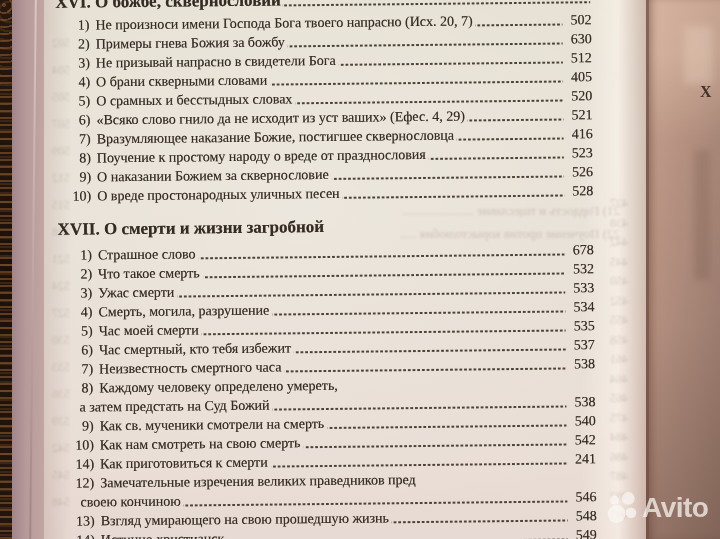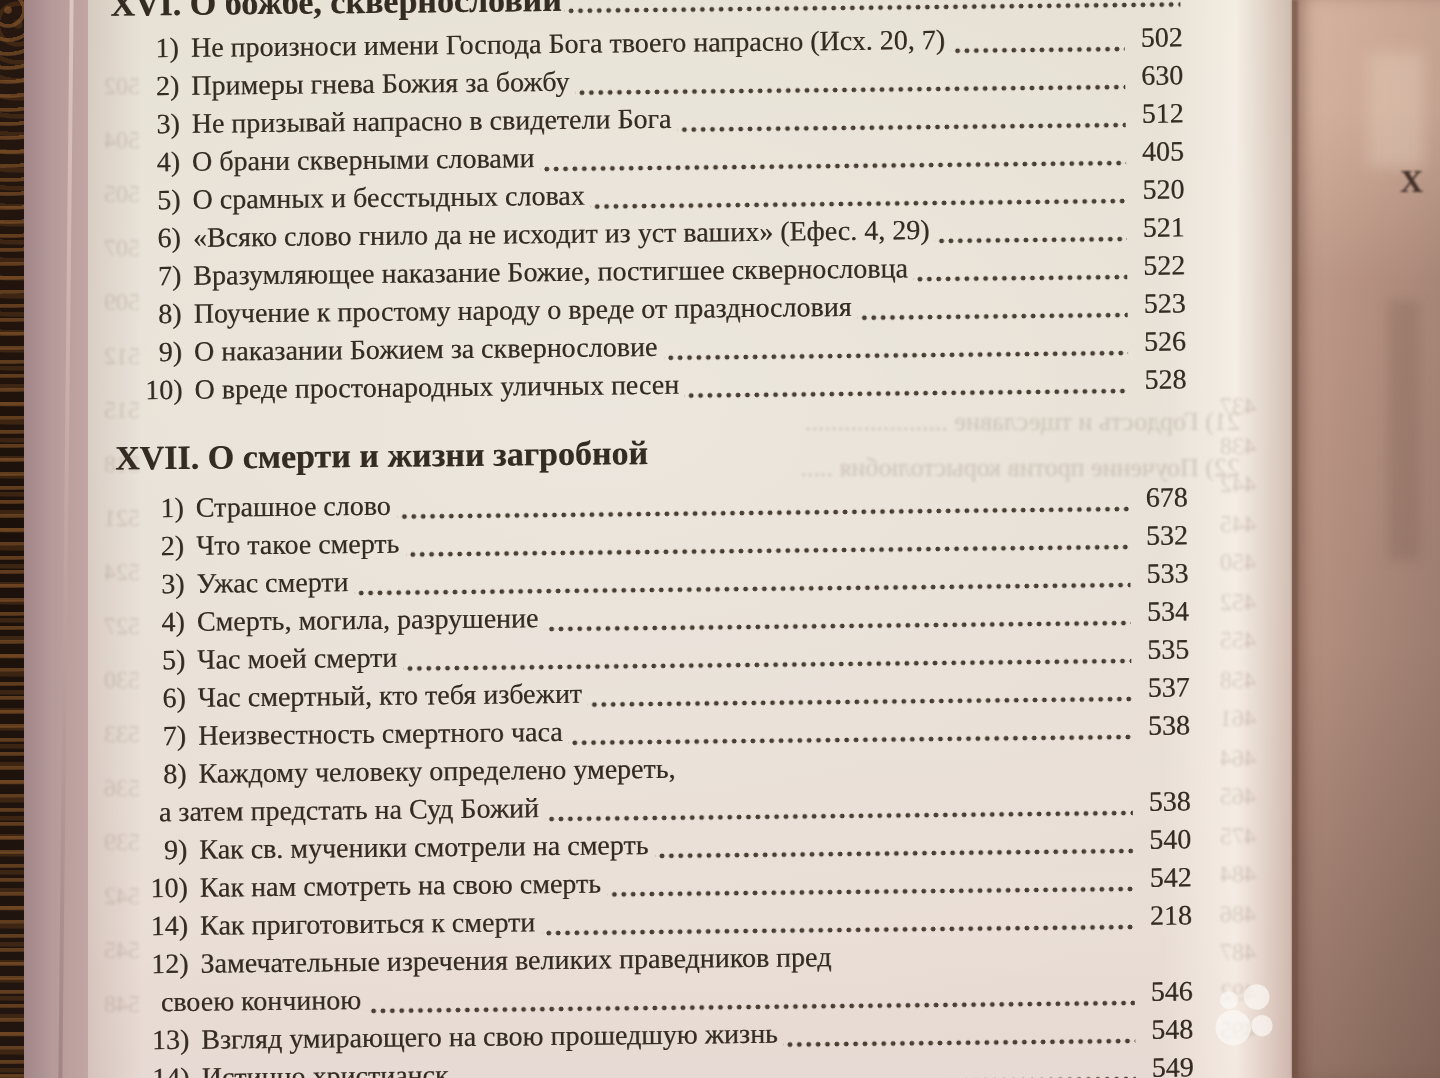--- a/index.html
+++ b/index.html
@@ -162,21 +162,21 @@
           <div class="toc-line">
             <span class="num">6)</span>
             <span class="txt">«Всяко слово гнило да не исходит из уст ваших» (Ефес. 4, 29)</span>
             <span class="lead"></span>
             <span class="pg">521</span>
           </div>
           <div class="toc-line">
             <span class="num">7)</span>
             <span class="txt">Вразумляющее наказание Божие, постигшее сквернословца</span>
             <span class="lead"></span>
-            <span class="pg">522</span>
+            <span class="pg">416</span>
           </div>
           <div class="toc-line">
             <span class="num">8)</span>
             <span class="txt">Поучение к простому народу о вреде от празднословия</span>
             <span class="lead"></span>
             <span class="pg">523</span>
           </div>
           <div class="toc-line">
             <span class="num">9)</span>
             <span class="txt">О наказании Божием за сквернословие</span>
@@ -255,21 +255,21 @@
           <div class="toc-line">
             <span class="num">10)</span>
             <span class="txt">Как нам смотреть на свою смерть</span>
             <span class="lead"></span>
             <span class="pg">542</span>
           </div>
           <div class="toc-line">
             <span class="num">14)</span>
             <span class="txt">Как приготовиться к смерти</span>
             <span class="lead"></span>
-            <span class="pg">218</span>
+            <span class="pg">241</span>
           </div>
           <div class="toc-line">
             <span class="num">12)</span>
             <span class="txt">Замечательные изречения великих праведников пред</span>
           </div>
           <div class="toc-line">
             <span class="txt cont">своею кончиною</span>
             <span class="lead"></span>
             <span class="pg">546</span>
           </div>
@@ -296,15 +296,16 @@
     <div class="adj-heading">X</div>
   </div>
 
   <div class="watermark">
     <svg width="32" height="33" viewBox="0 0 30 31">
       <circle cx="7" cy="8.5" r="4.2" fill="rgba(252,250,247,0.72)"></circle>
       <circle cx="20" cy="7" r="6" fill="rgba(252,250,247,0.72)"></circle>
       <circle cx="9" cy="21.5" r="8.3" fill="rgba(252,250,247,0.72)"></circle>
       <circle cx="22.5" cy="20.5" r="5" fill="rgba(252,250,247,0.72)"></circle>
     </svg>
+    <span>Avito</span>
   </div>
 
 </div>
 
 </body></html>

